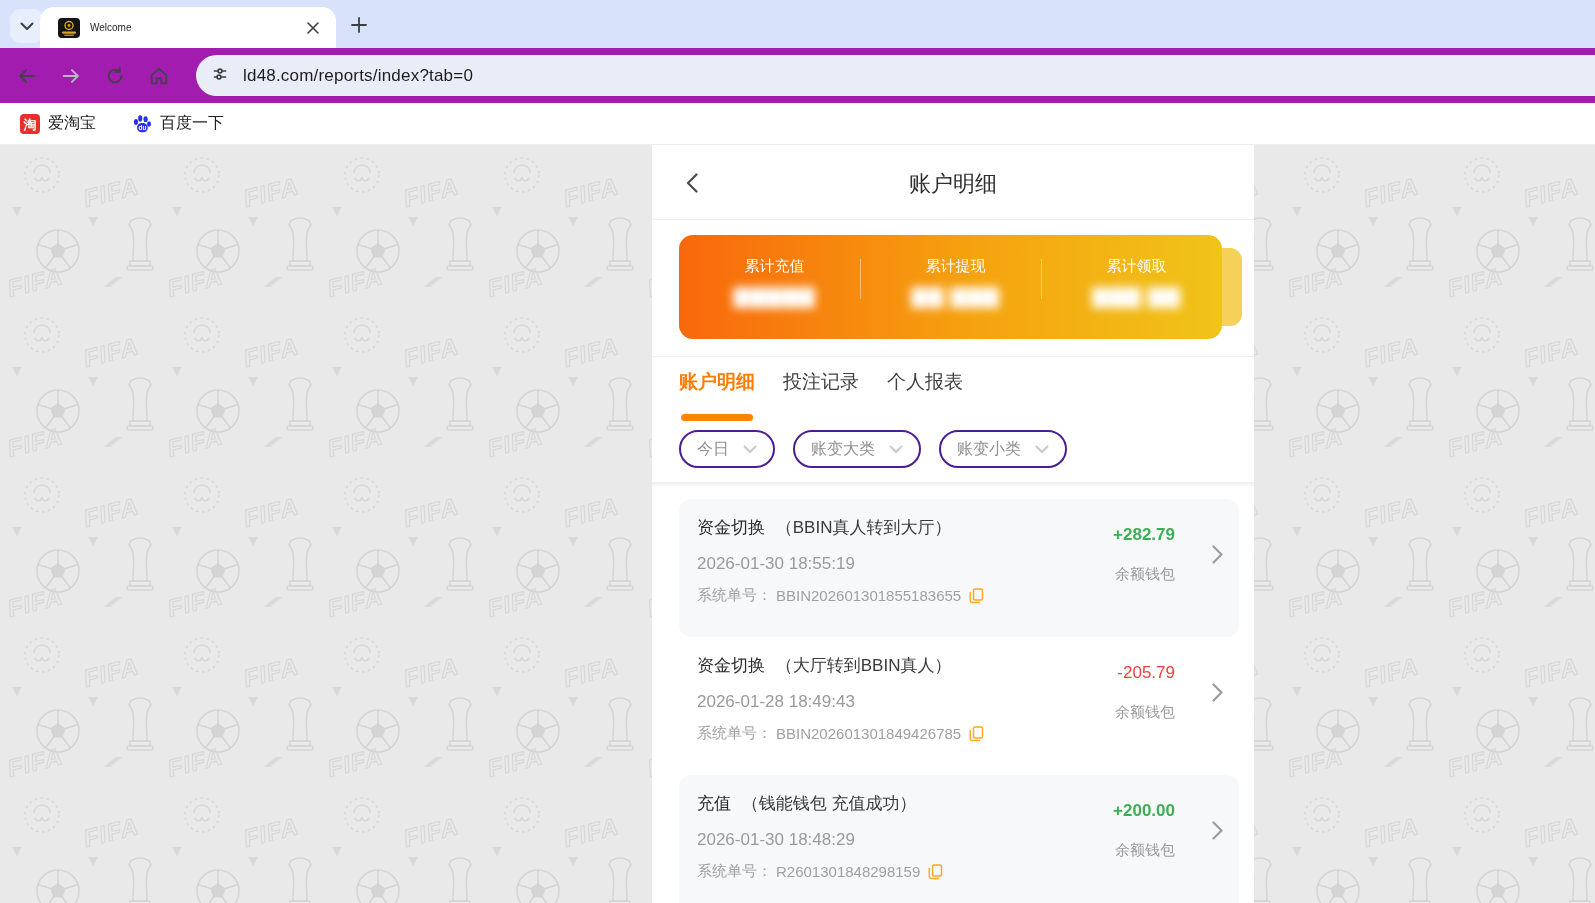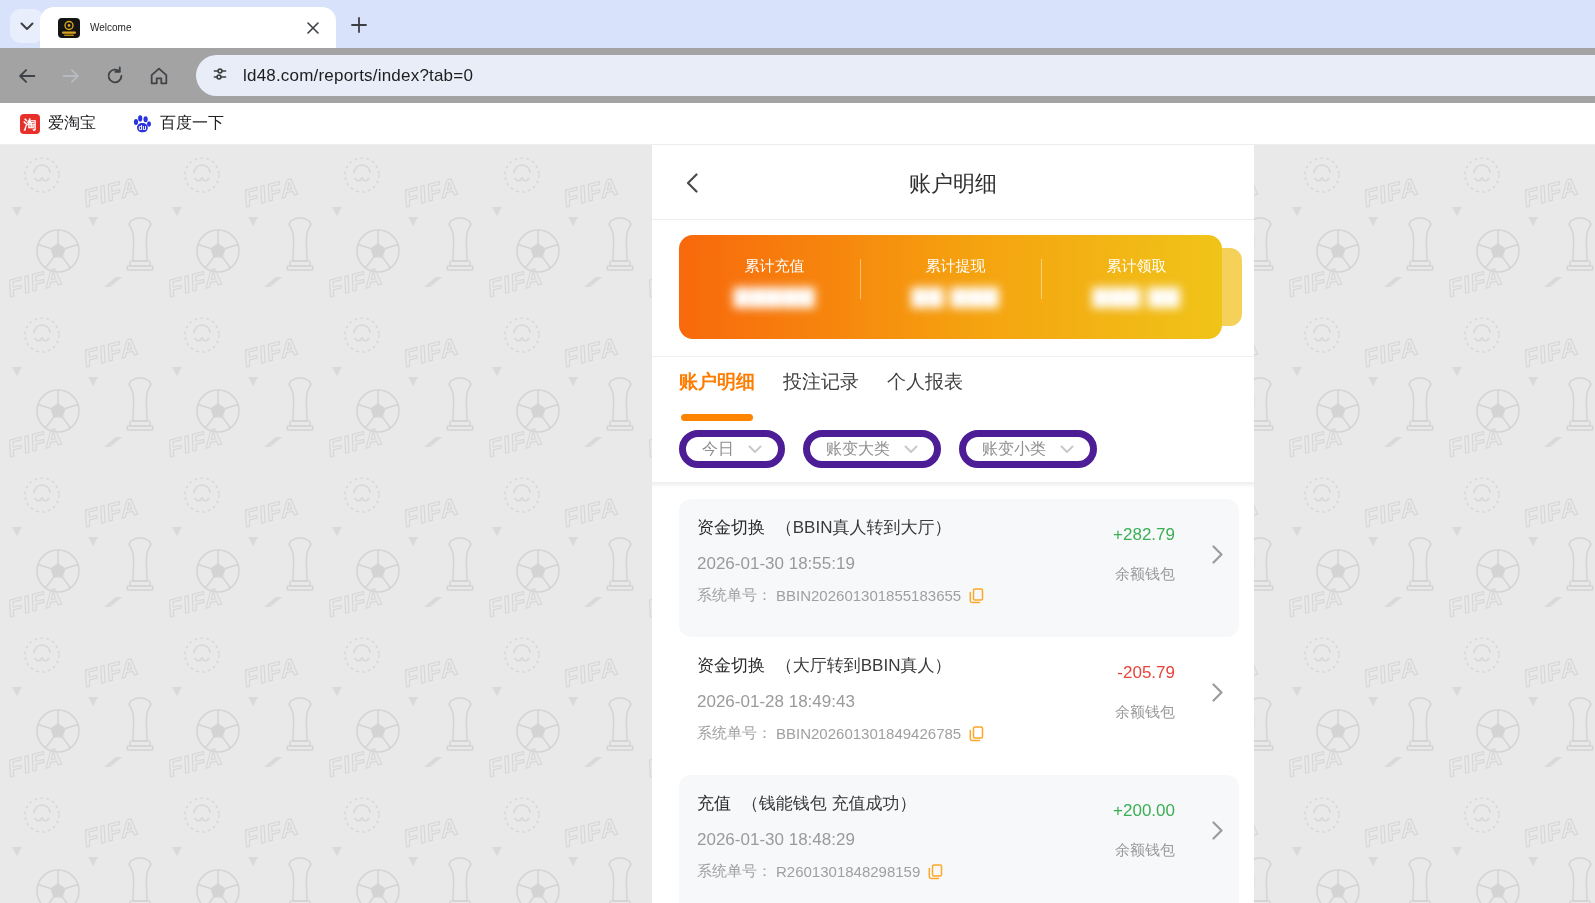--- a/index.html
+++ b/index.html
@@ -11,21 +11,21 @@
   .tab-search-btn { position:absolute; left:10px; top:9px; width:34px; height:34px;
     border-radius:11px; background:#e9eefd; display:flex; align-items:center; justify-content:center; cursor:pointer; }
   .browser-tab { position:absolute; left:40px; top:7px; width:296px; height:41px;
     background:#ffffff; border-radius:14px 14px 0 0; display:flex; align-items:center; }
   .favicon { width:22px; height:22px; margin-left:18px; flex:0 0 auto; }
   .tab-title { margin-left:10px; font-size:10px; color:#1f1f1f; flex:1 1 auto; white-space:nowrap; overflow:hidden; }
   .tab-close { margin-right:14px; width:18px; height:18px; display:flex; align-items:center; justify-content:center; border-radius:50%; cursor:pointer; }
   .new-tab-btn { position:absolute; left:345px; top:11px; width:28px; height:28px; border-radius:50%;
     display:flex; align-items:center; justify-content:center; cursor:pointer; }
 
-  .toolbar { position:relative; width:100%; height:55px; background:#a3a3a3; }
+  .toolbar { position:relative; width:100%; height:55px; background:#a21caf; }
   .nav-btn { position:absolute; top:9px; width:38px; height:38px; border-radius:50%;
     display:flex; align-items:center; justify-content:center; cursor:pointer; }
   .btn-back { left:8px; } .btn-forward { left:52px; } .btn-reload { left:96px; } .btn-home { left:140px; }
   .omnibox { position:absolute; left:196px; top:7px; right:-30px; height:41px; border-radius:21px;
     background:#e9edf8; display:flex; align-items:center; }
   .omni-icon { margin-left:14px; flex:0 0 auto; }
   .omni-url { margin-left:13px; font-size:17px; color:#1d1d1f; letter-spacing:.2px; }
 
   .bookmarks { position:relative; width:100%; height:42px; background:#ffffff; border-bottom:1px solid #ededed;
     display:flex; align-items:center; }
@@ -60,40 +60,40 @@
   .section-divider { margin-top:17px; height:1px; background:#f0f0f0; }
 
   .tabs-row { display:flex; padding:12px 27px 0; }
   .tab-item { margin-right:28px; font-size:19px; color:#404040; cursor:pointer; }
   .tab-item .tab-label { display:block; padding-bottom:0; }
   .tab-item.active { color:#ff7c00; font-weight:bold; }
   .tab-underline { width:72px; height:7px; border-radius:4px; background:#ff8400; margin:19px auto 0; }
   .tab-underline.hidden { visibility:hidden; }
 
   .filters-row { display:flex; padding:9px 27px 0; }
-  .filter-pill { height:38px; border:7px solid #4c1d95; border-radius:19px; margin-right:18px;
+  .filter-pill { height:38px; border:2px solid #4c1d95; border-radius:19px; margin-right:18px;
     display:flex; align-items:center; padding:0 16px; cursor:pointer; background:#fff; }
   .filter-pill .pill-label { font-size:16px; color:#8f8f8f; margin-right:14px; }
 
   .list-shadow { margin-top:14px; height:6px;
     background:linear-gradient(rgba(0,0,0,.07), rgba(0,0,0,0)); }
 
   .records { padding:11px 15px 0 27px; }
   .record-card { position:relative; height:138px; padding:17px 0 0 18px; border-radius:12px; }
   .record-card:nth-child(odd) { background:#f7f8fa; }
   .rec-row1 { font-size:17px; color:#333; white-space:nowrap; }
   .rec-type { font-weight:normal; color:#2b2b2b; }
   .rec-desc { margin-left:6px; color:#3a3a3a; }
   .rec-date { margin-top:15px; font-size:17px; color:#9a9a9a; }
   .rec-order { margin-top:12px; font-size:15px; color:#a0a0a0; display:flex; align-items:center; }
   .rec-order .order-no { margin-left:4px; }
   .copy-btn { margin-left:8px; display:flex; align-items:center; cursor:pointer; }
   .rec-right { position:absolute; right:64px; top:26px; text-align:right; }
   .rec-amount { font-size:17px; font-weight:500; }
-  .amt-green { color:#3cae54; }
+  .amt-green { color:#3cae54;font-weight:bold; }
   .amt-red { color:#e8433b; }
   .rec-wallet { margin-top:20px; font-size:15px; color:#9a9a9a; }
   .rec-chevron { position:absolute; right:16px; top:46px; cursor:pointer; }
 </style>
 </head>
 <body>
 
 <div class="tabstrip">
   <div class="tab-search-btn">
     <span>

